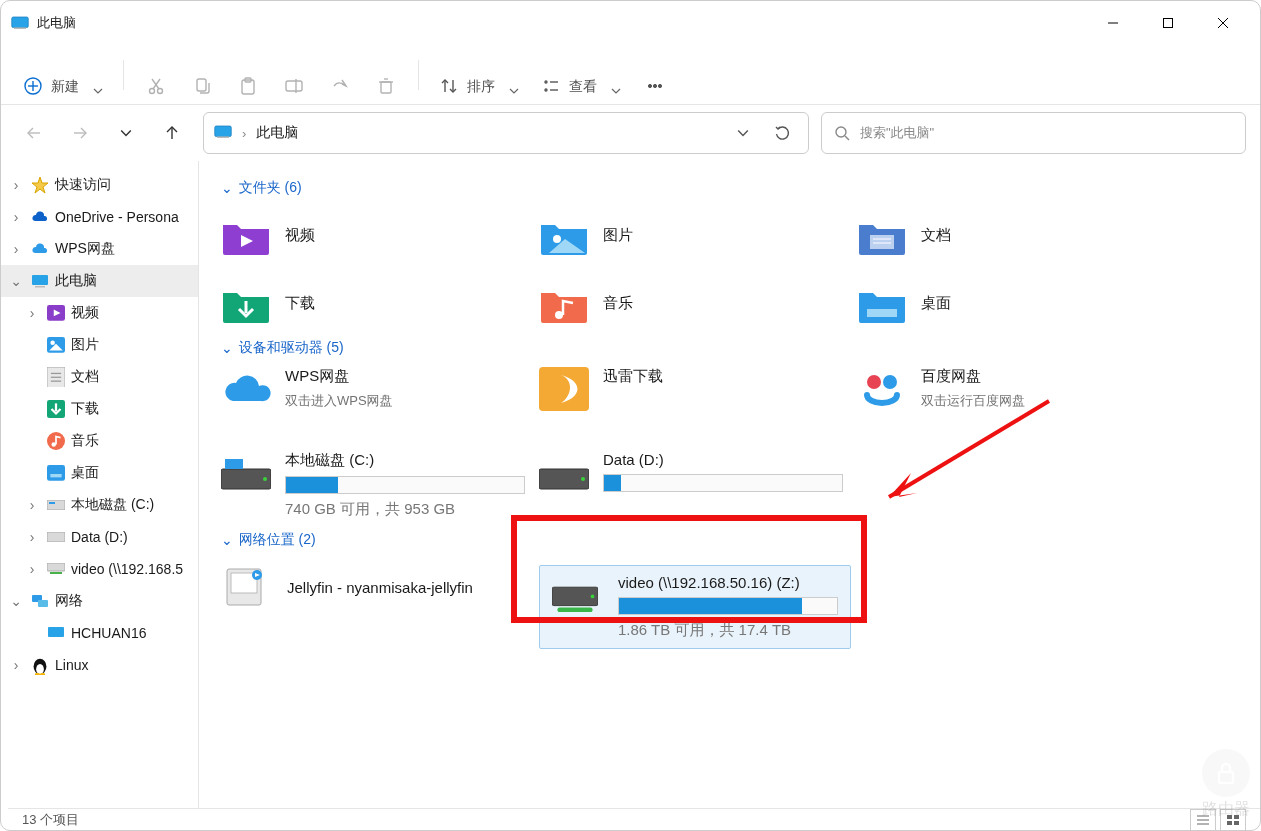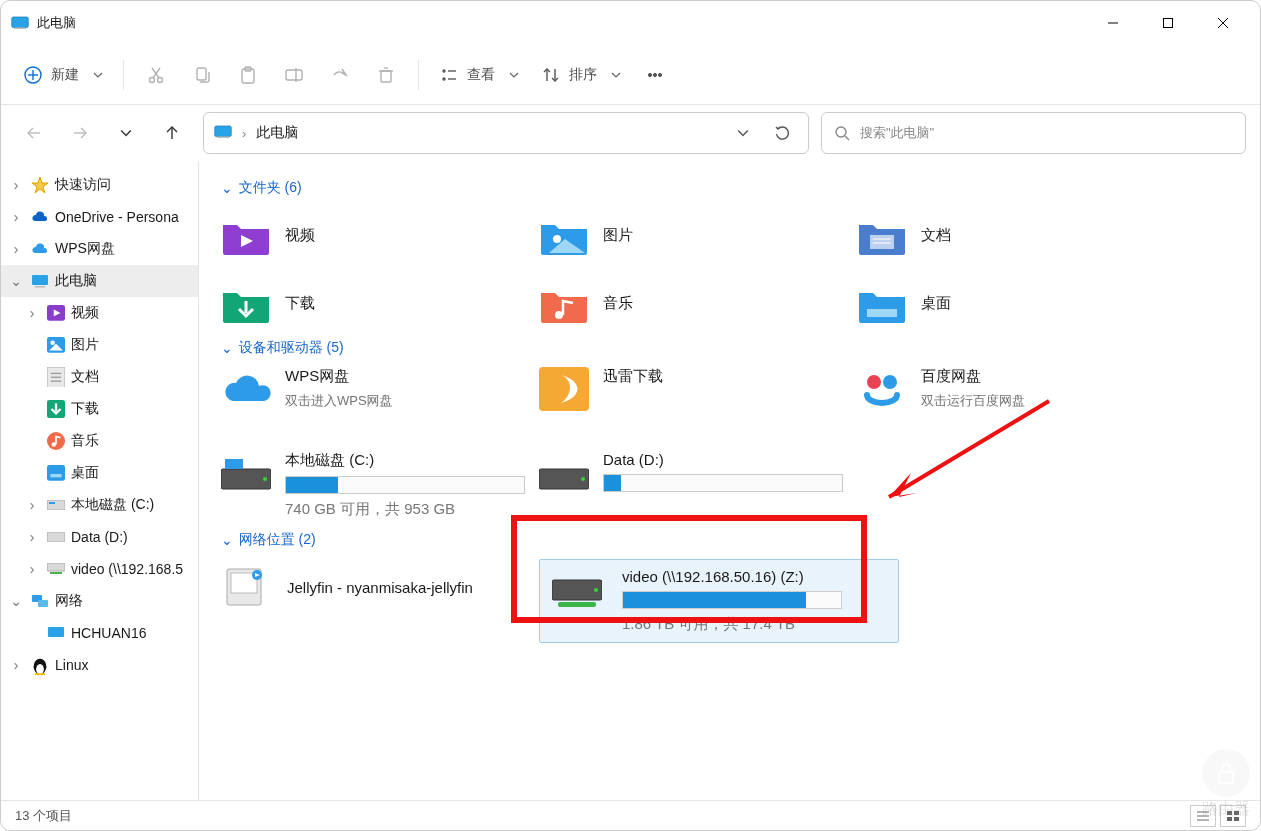--- a/index.html
+++ b/index.html
@@ -19,21 +19,21 @@
   .titlebar{height:44px;display:flex;align-items:center;padding:0 10px;}
   .titlebar .title-icon{width:18px;height:14px;margin-right:8px;}
   .titlebar .title-icon svg{width:18px;height:14px;}
   .titlebar .title{font-size:13px;}
   .win-controls{margin-left:auto;display:flex;}
   .win-controls .wc{width:55px;height:44px;display:flex;align-items:center;justify-content:center;}
   .win-controls .wc svg{width:12px;height:12px;stroke:#000;}
 
   
   .toolbar{height:60px;padding:0 12px;display:flex;align-items:center;gap:2px;border-bottom:1px solid var(--border);}
-  .tbtn{display:flex;align-items:center;justify-content:center;min-width:44px;height:42px;border-radius:6px;color:#444;cursor:default;}
+  .tbtn{display:flex;align-items:flex-end;justify-content:center;min-width:44px;height:42px;border-radius:6px;color:#444;cursor:default;}
   .tbtn.new{gap:8px;padding:0 10px;color:#505050;}
   .tbtn svg{stroke:#555;}
   .tbtn.disabled{opacity:.45;}
   .vsep{width:1px;height:30px;background:var(--border);margin:0 8px;}
   .tlabel{font-size:14px;}
   .chev{width:10px;height:10px;margin-left:6px;}
 
   
   .addrrow{height:56px;display:flex;align-items:center;padding:8px 14px;gap:12px;}
   .navbtns{display:flex;align-items:center;gap:20px;padding:0 6px;}
@@ -68,29 +68,29 @@
   .drive{display:flex;gap:14px;align-items:flex-start;height:72px;}
   .dicon{width:50px;height:44px;display:flex;align-items:center;justify-content:center;}
   .dinfo{flex:1;display:flex;flex-direction:column;gap:6px;}
   .dname{font-size:15px;}
   .bar{height:18px;border:1px solid #ccc;background:#fafafa;position:relative;width:240px;}
   .bar .fill{position:absolute;left:0;top:0;bottom:0;background:#1a91da;}
   .dstat{font-size:15px;color:#777;}
   .subtitle{font-size:13px;color:#737373;}
 
   .netitem{display:flex;gap:16px;align-items:center;height:56px;}
-  .netdrive{border:1px solid #9fccee;background:#e9f3fb;border-radius:2px;padding:8px 12px;display:flex;gap:20px;width:360px;}
+  .netdrive{border:1px solid #9fccee;background:#e9f3fb;border-radius:2px;padding:8px 12px;display:flex;gap:20px;width:312px;margin-top:6px;}
 
   
   .annot-box{position:absolute;border:6px solid #e11;}
   .annot-arrow{position:absolute;}
   .annot-arrow svg{overflow:visible;}
 
   
-  .statusbar{height:30px;border-top:1px solid var(--border);display:flex;align-items:center;padding:0 14px;font-size:13px;color:#555;}
+  .statusbar{height:22px;border-top:1px solid var(--border);display:flex;align-items:center;padding:0 14px;font-size:13px;color:#555;margin-left:7px;}
   .statusbar .right{margin-left:auto;display:flex;gap:4px;}
   .viewbtn{width:26px;height:22px;border:1px solid #ccc;display:flex;align-items:center;justify-content:center;}
 
   
   .watermark{position:absolute;right:10px;bottom:10px;opacity:.25;display:flex;flex-direction:column;align-items:center;color:#888;font-size:16px;}
   .watermark .wm-icon{width:48px;height:48px;border-radius:50%;background:#e5e5e5;display:flex;align-items:center;justify-content:center;margin-bottom:2px;}
   .watermark .wm-icon svg{stroke:#fff;}
 </style>
 </head>
 <body>
@@ -173,38 +173,38 @@
     <div class="tbtn disabled">
         <svg width="20" height="20" viewBox="0 0 20 20" fill="none" stroke-width="1.4">
           <rect x="5" y="6" width="10" height="11" rx="1"></rect>
           <line x1="3" y1="6" x2="17" y2="6"></line>
           <line x1="8" y1="3" x2="12" y2="3"></line>
         </svg>
       </div>
     <div class="vsep"></div>
     <div class="tbtn new">
       <svg width="20" height="20" viewBox="0 0 20 20" fill="none" stroke="#555" stroke-width="1.4">
+          <line x1="6" y1="4" x2="6" y2="16"></line>
+          <polyline points="3,7 6,4 9,7"></polyline>
+          <line x1="14" y1="4" x2="14" y2="16"></line>
+          <polyline points="11,13 14,16 17,13"></polyline>
+        </svg>
+      <span class="tlabel">排序</span>
+      <svg class="chev" viewBox="0 0 10 10">
+          <polyline points="1,3 5,7 9,3" fill="none" stroke="#666" stroke-width="1.2"></polyline>
+        </svg>
+    </div>
+    <div class="tbtn new">
+      <svg width="20" height="20" viewBox="0 0 20 20" fill="none" stroke="#555" stroke-width="1.4">
           <circle cx="5" cy="6" r="1"></circle>
           <circle cx="5" cy="14" r="1"></circle>
           <line x1="9" y1="6" x2="17" y2="6"></line>
           <line x1="9" y1="14" x2="17" y2="14"></line>
         </svg>
       <span class="tlabel">查看</span>
-      <svg class="chev" viewBox="0 0 10 10">
-          <polyline points="1,3 5,7 9,3" fill="none" stroke="#666" stroke-width="1.2"></polyline>
-        </svg>
-    </div>
-    <div class="tbtn new">
-      <svg width="20" height="20" viewBox="0 0 20 20" fill="none" stroke="#555" stroke-width="1.4">
-          <line x1="6" y1="4" x2="6" y2="16"></line>
-          <polyline points="3,7 6,4 9,7"></polyline>
-          <line x1="14" y1="4" x2="14" y2="16"></line>
-          <polyline points="11,13 14,16 17,13"></polyline>
-        </svg>
-      <span class="tlabel">排序</span>
       <svg class="chev" viewBox="0 0 10 10">
           <polyline points="1,3 5,7 9,3" fill="none" stroke="#666" stroke-width="1.2"></polyline>
         </svg>
     </div>
     <div class="tbtn">
       <svg width="20" height="20" viewBox="0 0 20 20" fill="#555">
           <circle cx="5" cy="10" r="1.6"></circle>
           <circle cx="10" cy="10" r="1.6"></circle>
           <circle cx="15" cy="10" r="1.6"></circle>
         </svg>

